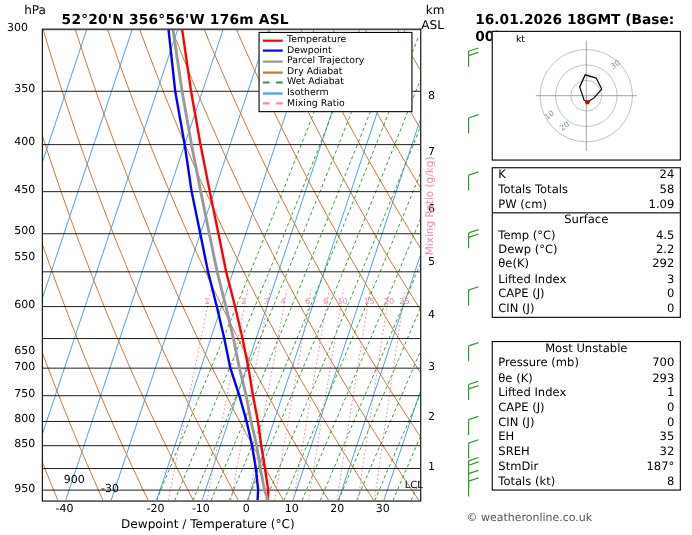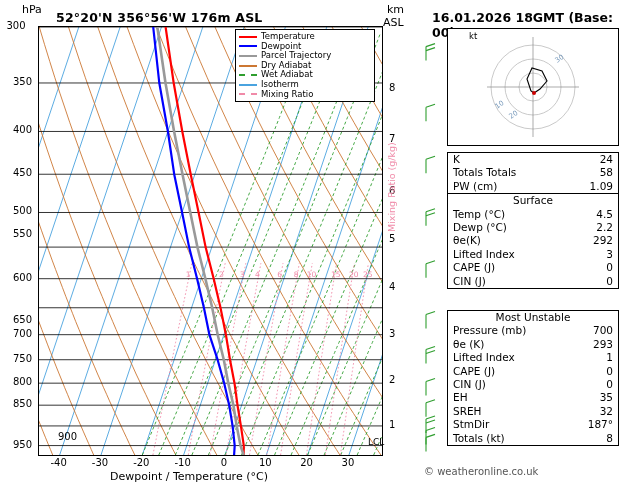--- a/index.html
+++ b/index.html
@@ -161,21 +161,21 @@
     <div class="abs ytick" style="left: 0px; top: 327.676px;">700</div>
     <div class="abs ytick" style="left: 0px; top: 352.729px;">750</div>
     <div class="abs ytick" style="left: 0px; top: 376.164px;">800</div>
     <div class="abs ytick" style="left: 0px; top: 398.179px;">850</div>
     <div class="abs ytick" style="left: 0px; top: 431px; margin-left: 45px;">900</div>
     <div class="abs ytick" style="left: 0px; top: 438.568px;">950</div>
   </div>
 
 <div class="abs" id="xlabels">
     <div class="abs xtick" style="left: 41.6627px; top: 457px;">-40</div>
-    <div class="abs xtick" style="left: 82.988px; top: 457px;">-30</div>
+    <div class="abs xtick" style="left: 82.988px; top: 439px;">-30</div>
     <div class="abs xtick" style="left: 124.313px; top: 457px;">-20</div>
     <div class="abs xtick" style="left: 165.639px; top: 457px;">-10</div>
     <div class="abs xtick" style="left: 206.964px; top: 457px;">0</div>
     <div class="abs xtick" style="left: 248.289px; top: 457px;">10</div>
     <div class="abs xtick" style="left: 289.614px; top: 457px;">20</div>
     <div class="abs xtick" style="left: 330.94px; top: 457px;">30</div>
   </div>
 <div class="abs" id="xaxis-title">Dewpoint / Temperature (°C)</div>
 
 <div class="abs" id="legend">

